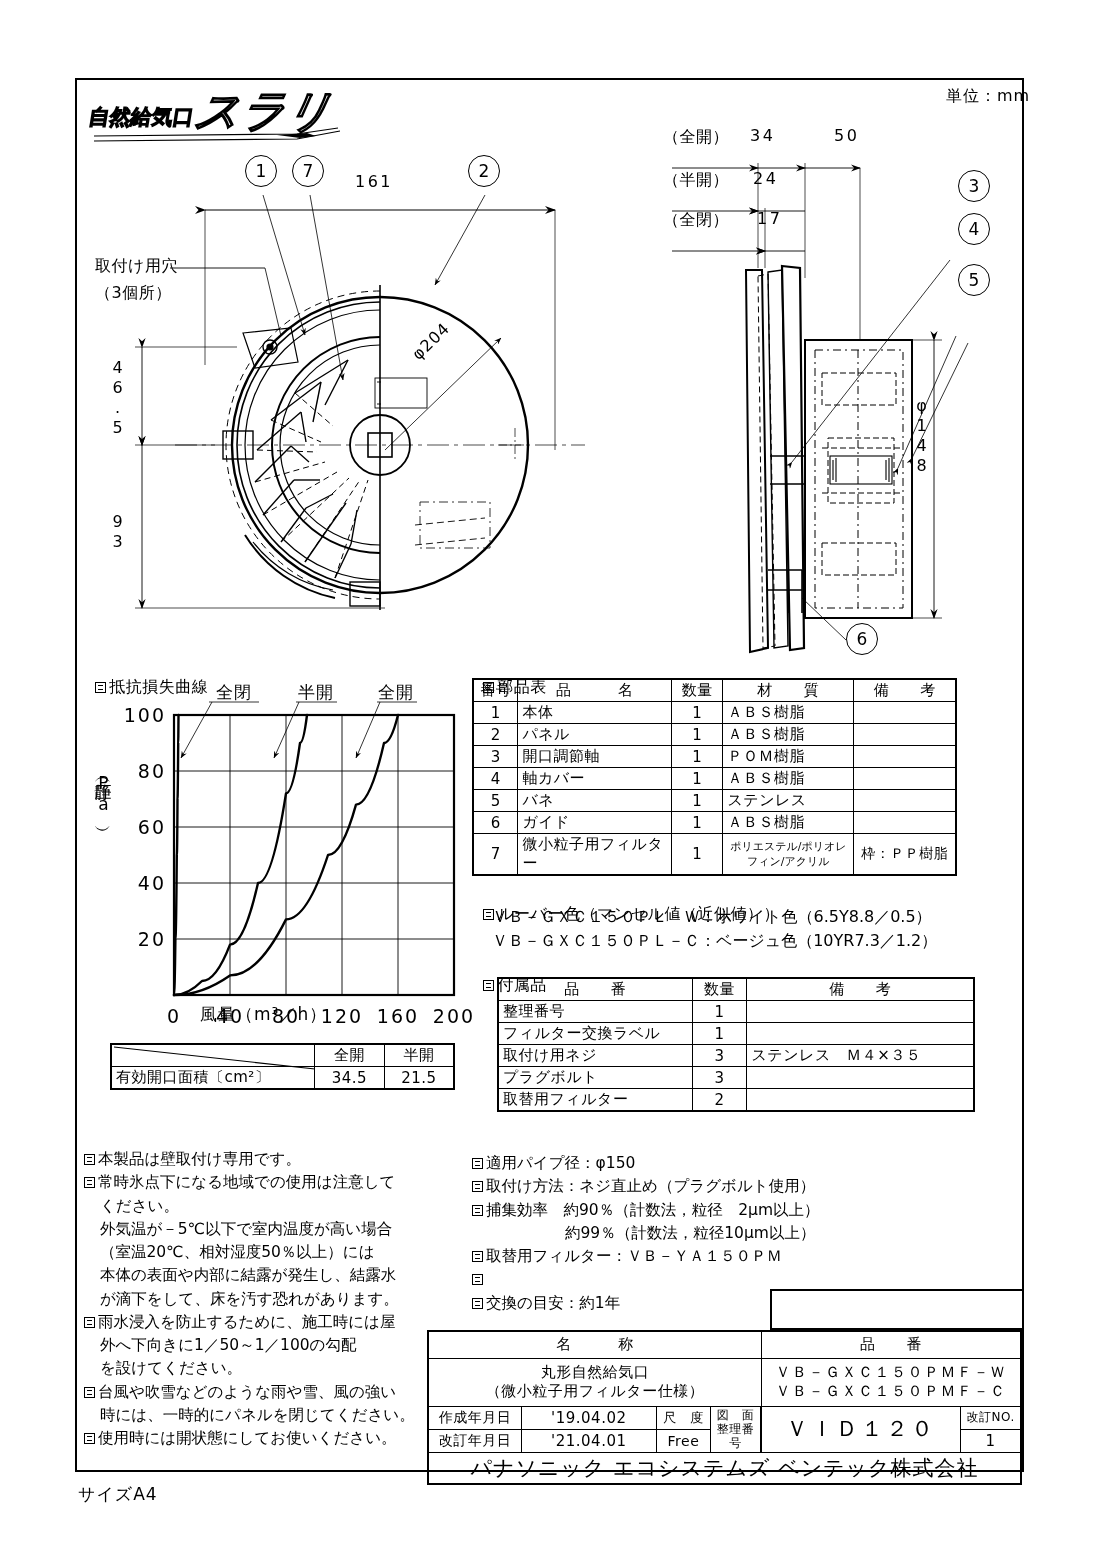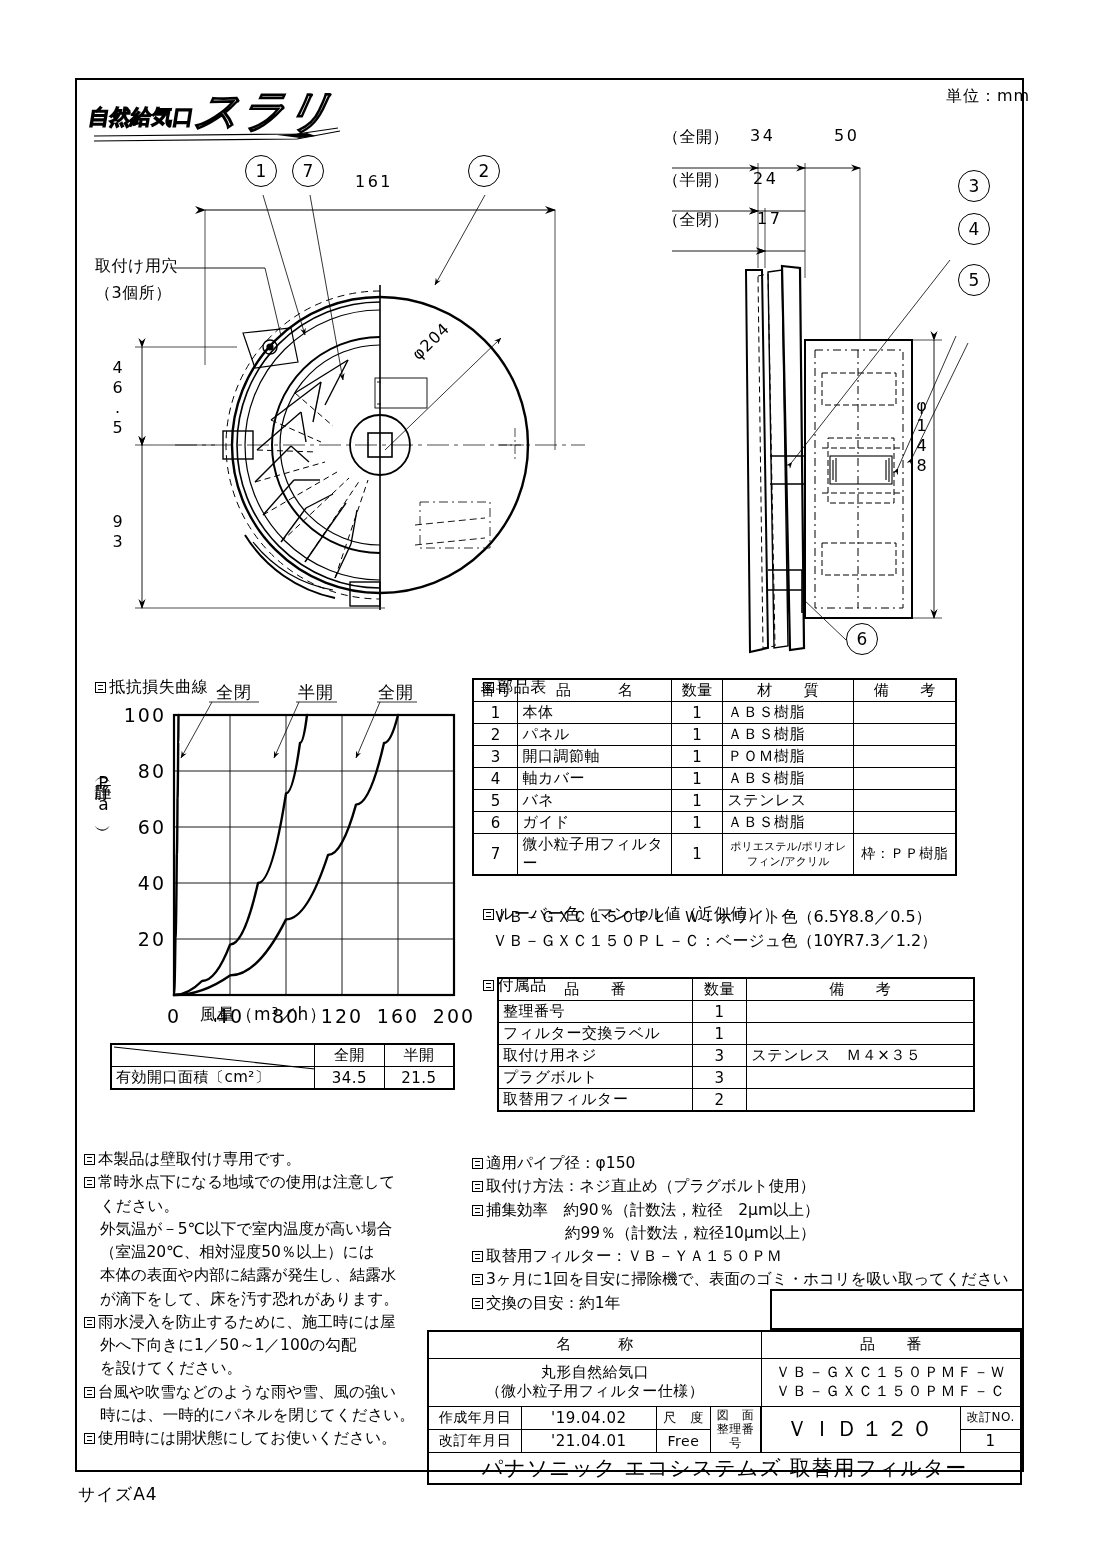--- a/index.html
+++ b/index.html
@@ -476,21 +476,21 @@
     <span class="bullet"></span><span>取付け方法：ネジ直止め（プラグボルト使用）</span>
   </div>
   <div>
     <span class="bullet"></span><span>捕集効率　約90％（計数法，粒径　2μm以上）</span>
     <span class="ln">　　　　　　約99％（計数法，粒径10μm以上）</span>
   </div>
   <div>
     <span class="bullet"></span><span>取替用フィルター：ＶＢ－ＹＡ１５０ＰＭ</span>
   </div>
   <div>
-    <span class="bullet"></span><span>3ヶ月に1回を目安に掃除機で、表面のゴミ・ホコリを吸い取ってください</span>
+    <span class="bullet"></span>
   </div>
   <div>
     <span class="bullet"></span><span>交換の目安：約1年</span>
   </div>
 </div>
 
 <div class="abs" style="left:770px;top:1289px;width:252px;height:41px;border:2px solid #000;
      border-right:none;box-sizing:border-box;"></div>
 
 <div class="abs" style="left:427px;top:1330px;width:595px;height:141px;">
@@ -522,21 +522,21 @@
     <td rowspan="2" style="width:210px;font-size:22px;letter-spacing:3px;">ＶＩＤ１２０</td>
     <td style="width:62px;font-size:12px;">改訂NO.</td>
   </tr>
   <tr style="height:22px;">
     <td style="font-size:14px;margin-left:37px;">改訂年月日</td>
     <td>'21.04.01</td>
     <td style="font-size:14px;">Free</td>
     <td>1</td>
   </tr>
   <tr style="height:30px;">
-    <td colspan="7" style="font-size:21px;letter-spacing:1px;">パナソニック エコシステムズ 取替用フィルター</td>
+    <td colspan="7" style="font-size:21px;letter-spacing:1px;">パナソニック エコシステムズ ベンテック株式会社</td>
   </tr>
 </tbody>
       </table>
 </div>
 
 <div class="abs txt" style="left:78px;top:1483px;font-size:17px;letter-spacing:1px;">サイズA4</div>
 
 </div>
 
 </body></html>

